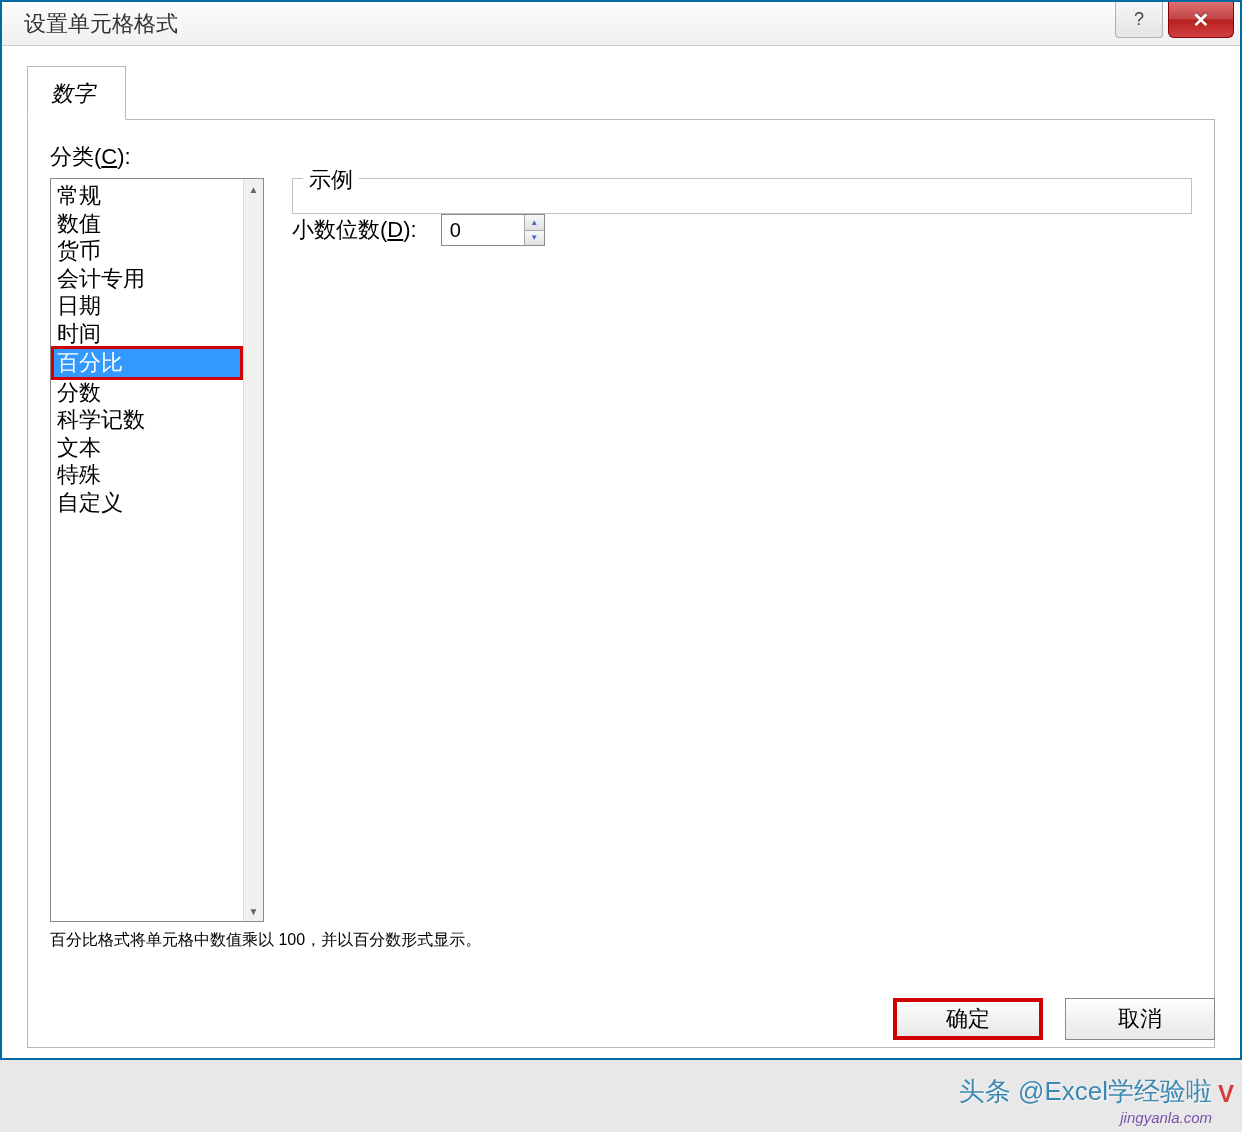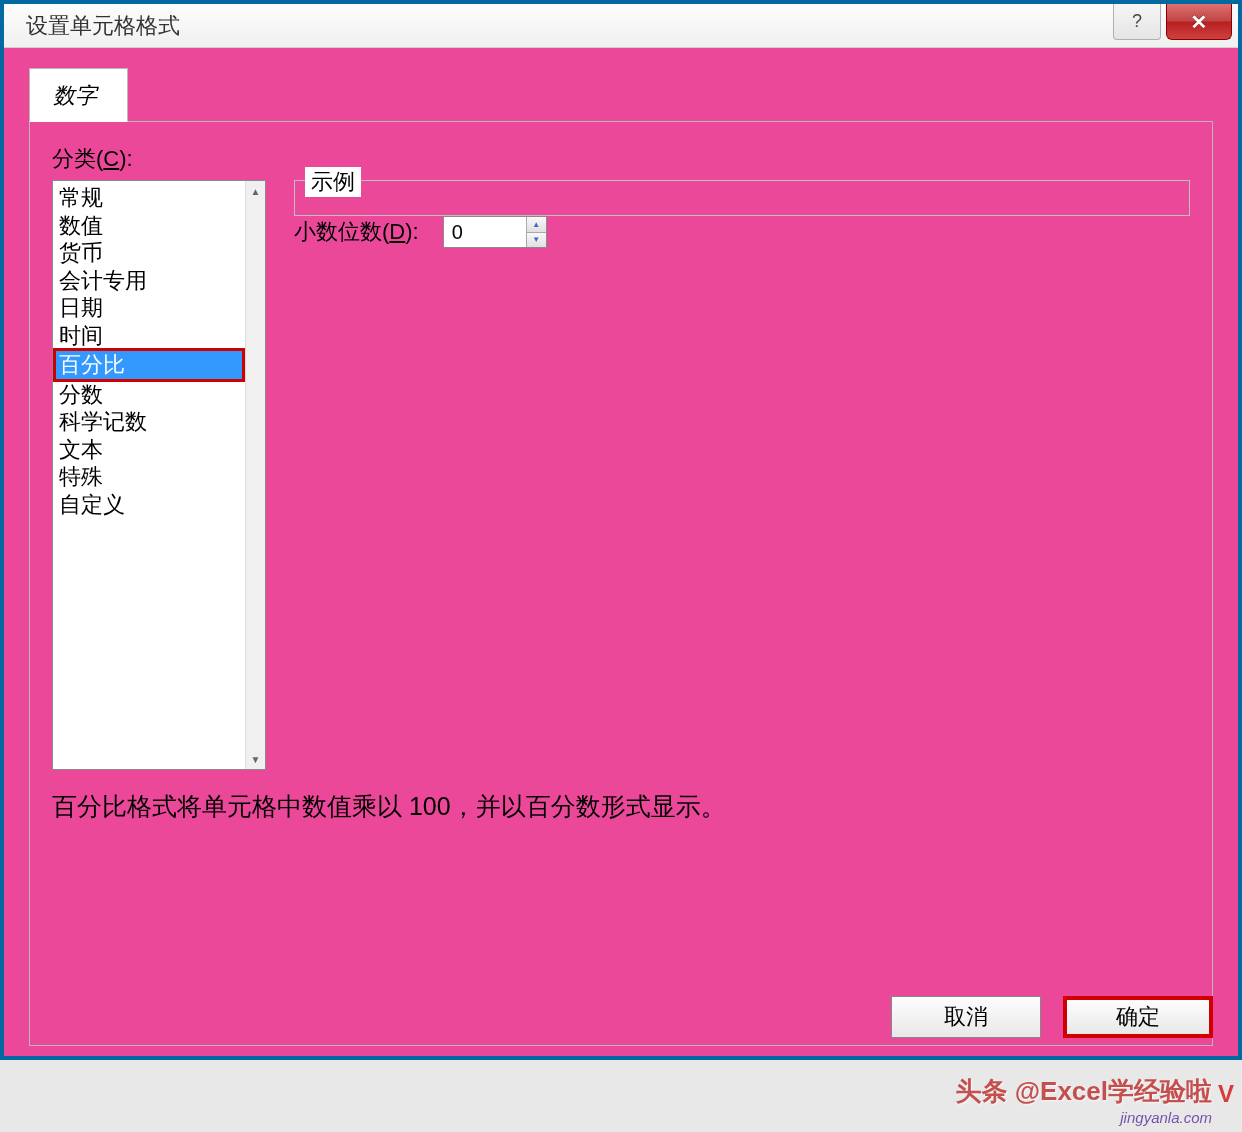--- a/index.html
+++ b/index.html
@@ -8,22 +8,22 @@
       padding: 0;
     }
     body {
       font-family: "Microsoft YaHei", "SimSun", Arial, sans-serif;
       background: #e8e8e8;
       width: 1242px;
       height: 1132px;
       overflow: hidden;
     }
     .window {
-      background: #ec4899;
-      border: 4px solid #0369a1;
+      background: #ffffff;
+      border: 2px solid #0369a1;
       margin: 0;
       height: 1060px;
       position: relative;
     }
     .titlebar {
       height: 44px;
       background: linear-gradient(to bottom, #fdfdfd, #f0f0f0);
       border-bottom: 1px solid #d0d0d0;
       display: flex;
       align-items: center;
@@ -108,21 +108,21 @@
     }
     .category-label u {
       text-decoration: underline;
     }
     .columns {
       display: flex;
       gap: 28px;
     }
     .listbox-wrapper {
       width: 214px;
-      height: 590px;
+      height: 744px;
       border: 1px solid #8a8a8a;
       background: #fff;
       display: flex;
       position: relative;
     }
     .listbox {
       flex: 1;
       overflow: hidden;
       font-size: 22px;
       line-height: 27.5px;
@@ -211,22 +211,22 @@
       color: #4466cc;
       cursor: pointer;
       display: flex;
       align-items: center;
       justify-content: center;
     }
     .spin-btn:first-child {
       border-bottom: 1px solid #aaa;
     }
     .description {
-      font-size: 25px;
-      margin-top: 20px;
+      font-size: 16px;
+      margin-top: 8px;
     }
     .button-row {
       position: absolute;
       bottom: 18px;
       right: 25px;
       display: flex;
       gap: 22px;
     }
     .dlg-button {
       width: 150px;
@@ -247,22 +247,22 @@
       bottom: 6px;
       right: 30px;
       display: flex;
       flex-direction: column;
       align-items: flex-end;
       opacity: 0.75;
       pointer-events: none;
     }
     .watermark-main {
       font-size: 26px;
-      font-weight: bold;
-      color: #b91c1c;
+      font-weight: normal;
+      color: #0369a1;
       text-shadow: 1px 1px 2px #fff;
     }
     .watermark-url {
       font-size: 15px;
       color: #4c1d95;
       font-style: italic;
     }
     .watermark-badge {
       position: absolute;
       right: -22px;
@@ -334,22 +334,22 @@
             </div>
           </div>
         </div>
       </div>
 
       <div class="description">百分比格式将单元格中数值乘以 100，并以百分数形式显示。</div>
     </div>
   </div>
 
   <div class="button-row">
+    <button class="dlg-button ok-button">确定</button>
     <button class="dlg-button">取消</button>
-    <button class="dlg-button ok-button">确定</button>
   </div>
 </div>
 
 <div class="watermark">
   <span class="watermark-main">头条 @Excel学经验啦</span>
   <span class="watermark-url">jingyanla.com</span>
   <span class="watermark-badge">V</span>
 </div>
 
 </body></html>

